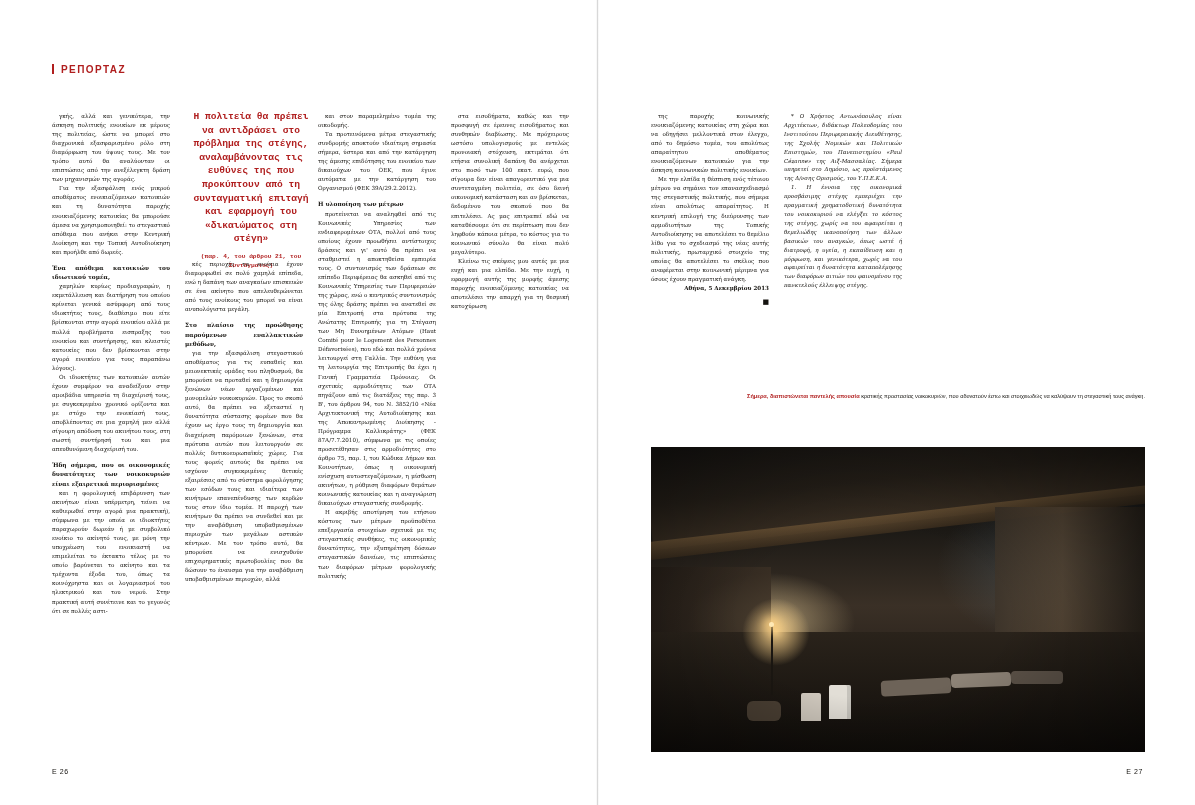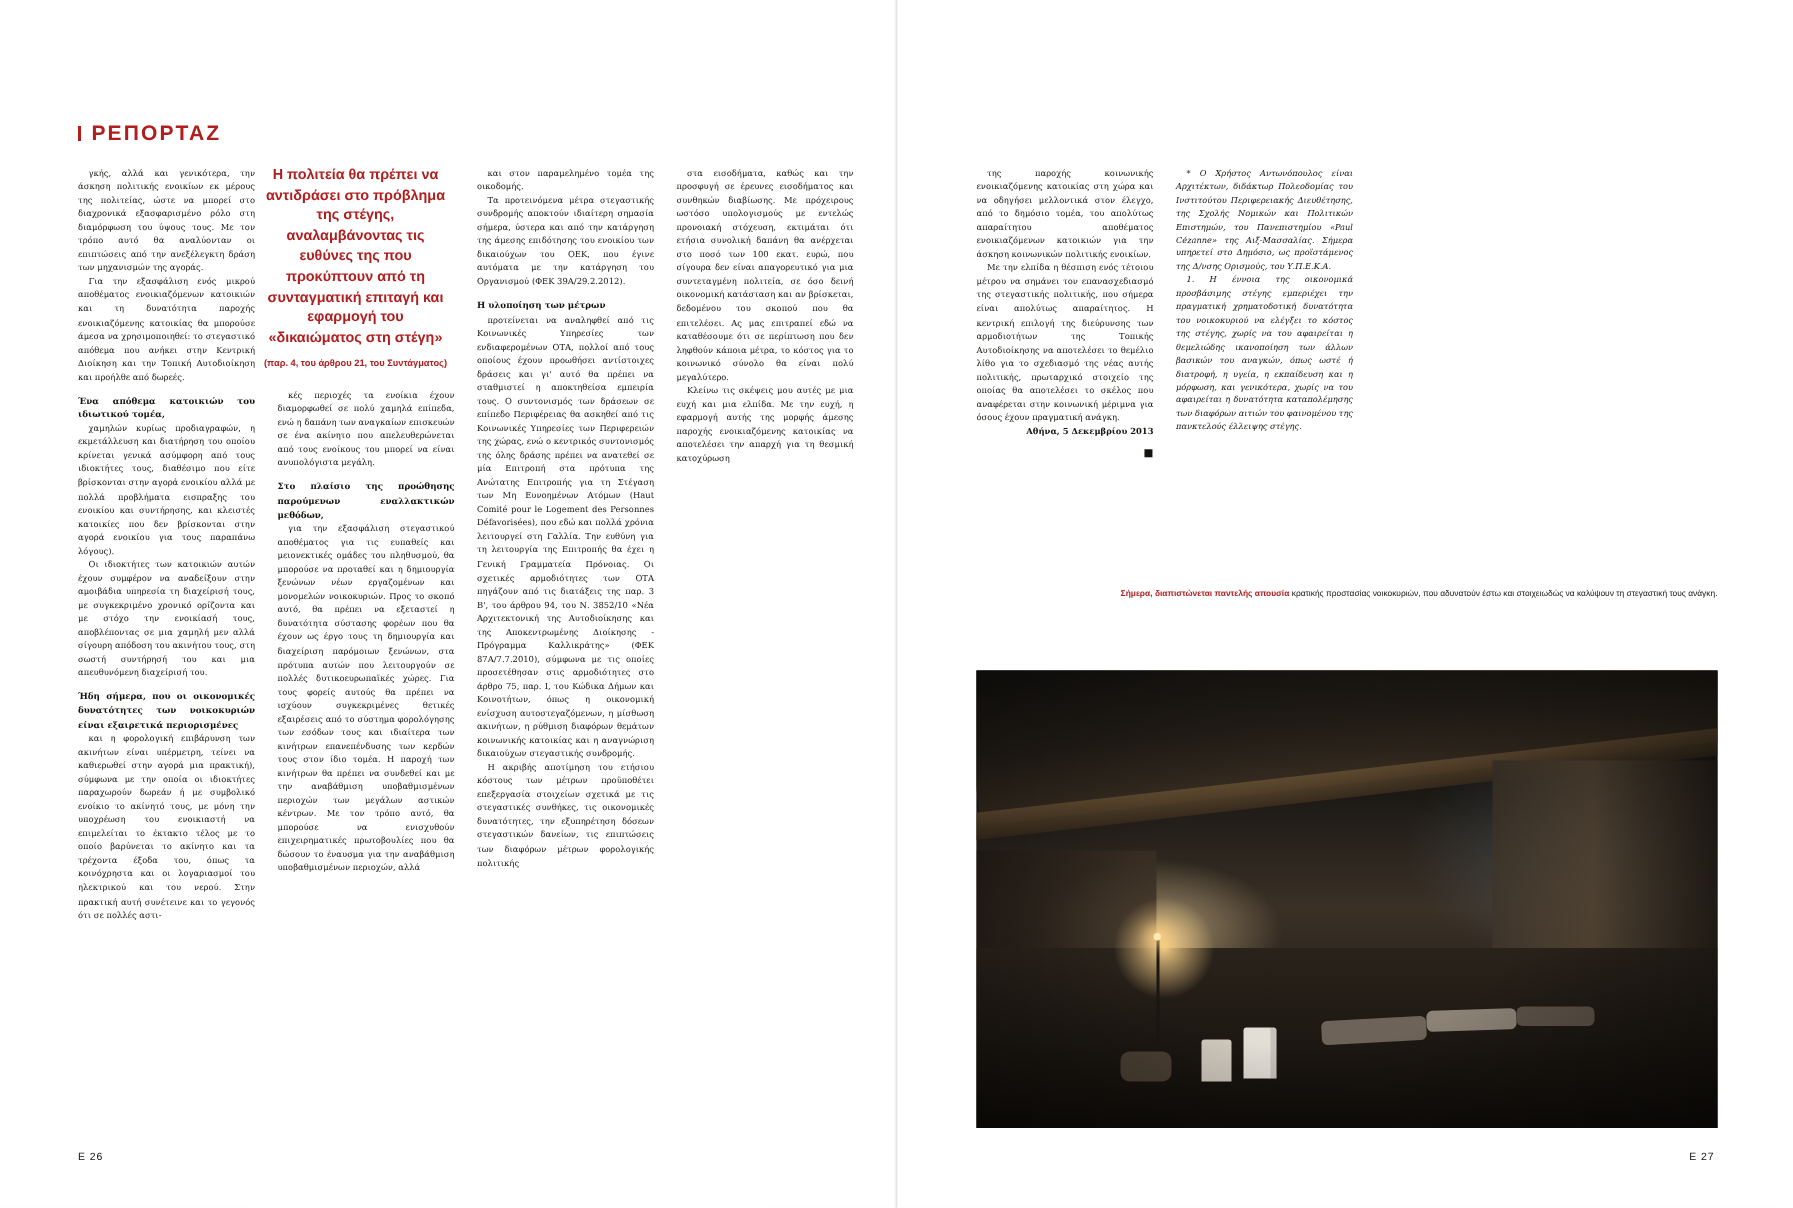--- a/index.html
+++ b/index.html
@@ -22,23 +22,23 @@
   .page-left{left:0;width:597px;}
   .page-right{left:598px;width:597px;}
   .gutter{
     position:absolute;left:596px;top:0;width:3px;height:805px;
     background:linear-gradient(to right,#ffffff 0%,#efefef 40%,#d8d8d8 50%,#efefef 60%,#ffffff 100%);
   }
 
   
   .kicker{
     position:absolute;
-    top:80px;left:52px;
+    top:64px;left:52px;
     font-family:"Liberation Sans", sans-serif;
-    font-size:14px;
+    font-size:10px;
     font-weight:bold;
     letter-spacing:1.4px;
     color:#b01e1e;
   }
   .kicker .bar{
     display:inline-block;
     width:2px;height:10px;
     background:#b01e1e;
     vertical-align:-1px;
     margin-right:7px;
@@ -67,24 +67,24 @@
 
   
   #L1{left:52px;height:620px;}
   #L2{left:185px;height:620px;}
   #L3{left:318px;height:620px;}
   #L4{left:451px;height:620px;}
 
   
   .pullquote{
     position:absolute;
-    top:110px;left:176px;
+    top:110px;left:190px;
     width:122px;
     color:#b01e1e;
-    font-family:Liberation Sans, sans-serif;
+    font-family:Liberation Mono, monospace;
     font-weight:bold;
     font-size:9.6px;
     line-height:1.42;
     text-align:center;
   }
   .pullquote .src{
     display:block;
     margin-top:7px;
     font-size:6.2px;
     font-weight:bold;

